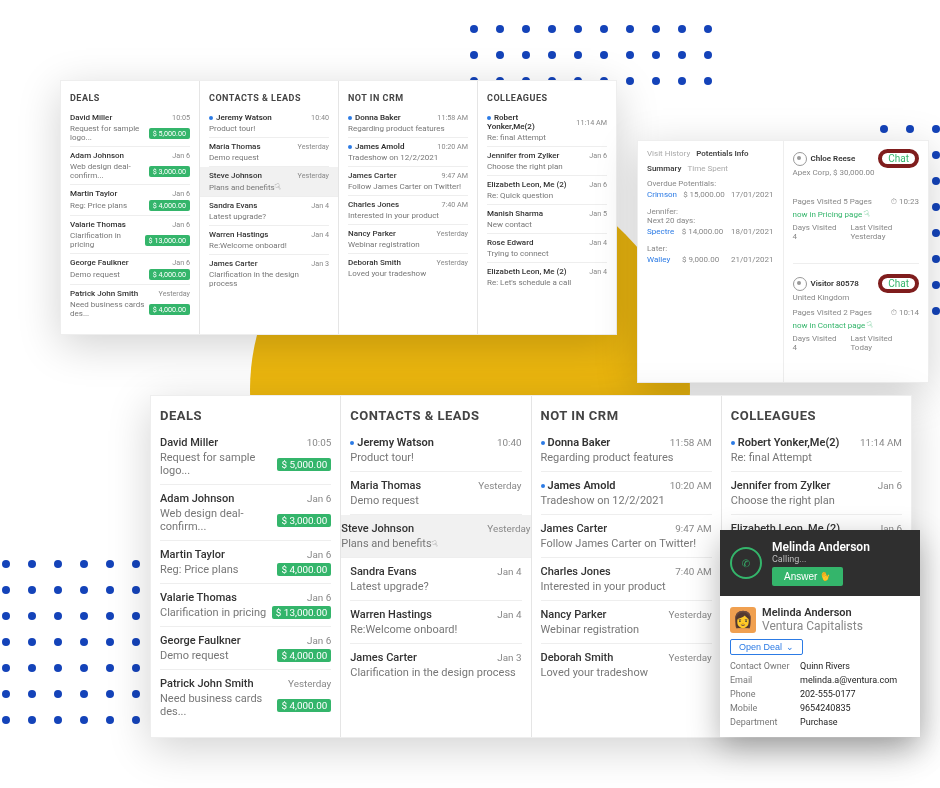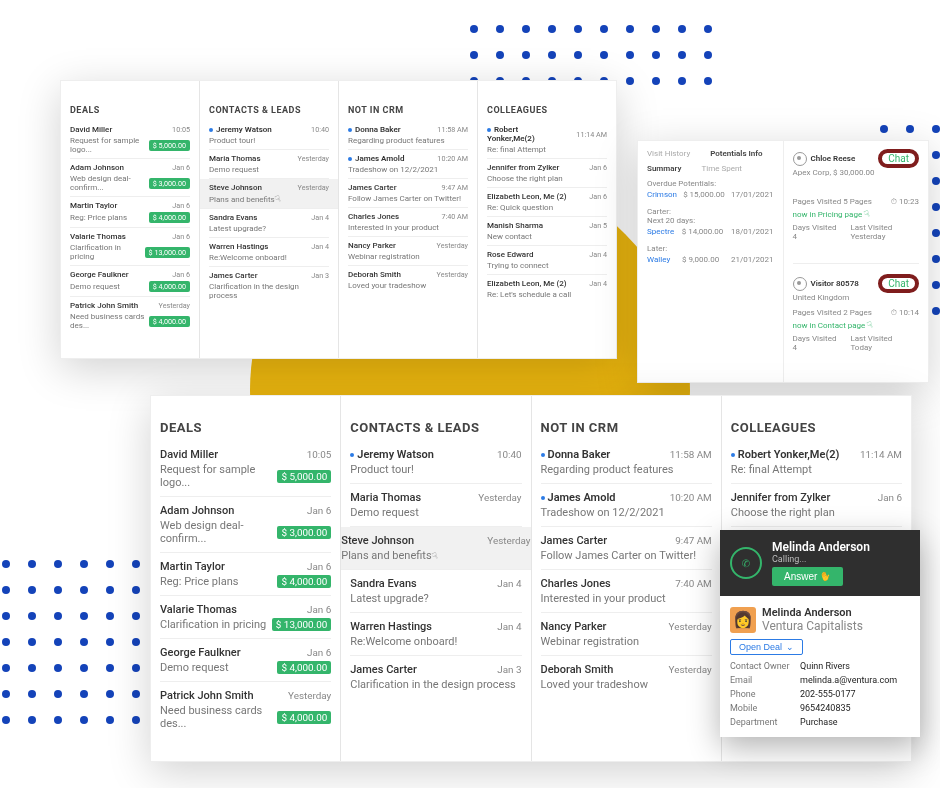--- a/index.html
+++ b/index.html
@@ -7,42 +7,42 @@
   .dots{position:absolute;display:grid;grid-template-columns:repeat(var(--cols,8),1fr);gap:18px}
   .dots span{width:8px;height:8px;border-radius:50%;background:#1443b9}
   .dots.d1{top:25px;left:470px;--cols:10}
   .dots.d2{top:125px;left:880px;--cols:3}
   .dots.d3{top:560px;left:2px;--cols:6}
   .circle{position:absolute;width:440px;height:440px;background:#ecb70f;border-radius:50%;top:170px;left:250px;z-index:-1}
   .panel{position:absolute;background:#fff;box-shadow:0 10px 40px rgba(0,0,0,.18);border:1px solid #eee}
   
   .kanban{display:flex}
   .kanban.small{top:80px;left:60px;width:555px;font-size:8px}
-  .col{flex:1;border-right:1px solid #e5e5e5;padding:24px 9px}
+  .col{flex:1;border-right:1px solid #e5e5e5;padding:12px 9px}
   .col:last-child{border-right:none}
   .col h3{margin:0 0 6px;font-size:10px;letter-spacing:.5px;color:#444;font-weight:700}
   .kanban.small .col h3{font-size:9px}
   .row{border-bottom:1px solid #eee;padding:4px 0}
   .row:last-child{border-bottom:none}
   .rtop{display:flex;justify-content:space-between;align-items:center;gap:20px}
   .name{color:#333;font-weight:500}
   .dotb{width:4px;height:4px;border-radius:50%;background:#2c7be5;display:inline-block;margin-right:3px;vertical-align:middle}
   .meta{color:#888;font-size:.9em;white-space:nowrap}
   .sub{color:#777;margin-top:2px;display:flex;justify-content:space-between;align-items:center;gap:4px}
   .badge{background:#34b56b;color:#fff;padding:1px 4px;border-radius:2px;font-size:.9em;white-space:nowrap}
   .row.sel{background:#f1f1f1;margin:0 -9px;padding:4px 9px}
   .cursor{display:inline-block;font-size:9px;transform:rotate(-20deg)}
   
   .kanban.big{top:395px;left:150px;width:760px;font-size:11px}
   .kanban.big .col h3{font-size:13px}
   .kanban.big .row{padding:7px 0}
   
   .analytics{top:140px;left:637px;width:290px;font-size:8px;display:flex}
   .aleft{flex:1;padding:8px 9px;border-right:1px solid #eee}
-  .atabs{display:flex;gap:20px;margin-bottom:6px;color:#aaa}
+  .atabs{display:flex;gap:6px;margin-bottom:6px;color:#aaa}
   .atabs .on{color:#444;font-weight:600}
   .aline{display:flex;justify-content:space-between;padding:2px 0}
   .alabel{color:#888}
   .win{color:#34b56b}.lost{color:#d84a4a}.open{color:#e1a200}
   .aright{flex:1;padding:8px 9px;display:flex;flex-direction:column;gap:10px}
   .visitor{border-bottom:1px solid #eee;padding-bottom:22px}
   .visitor:last-child{border:none}
   .vhead{display:flex;align-items:center;gap:4px}
   .eye{width:12px;height:12px;border:1px solid #999;border-radius:50%;position:relative;flex-shrink:0}
   .eye::after{content:"";position:absolute;width:4px;height:4px;background:#999;border-radius:50%;top:3px;left:3px}
@@ -416,21 +416,21 @@
       <span>Time Spent</span>
     </div>
     <div style="margin-top:6px;color:#888">Overdue Potentials:</div>
     <div id="overdue">
         <div class="aline">
           <span style="color:#2c7be5">Crimson</span>
           <span class="alabel">$ 15,000.00</span>
           <span class="alabel">17/01/2021</span>
         </div>
       </div>
-    <div style="margin-top:6px;color:#888">Carter:</div>
+    <div style="margin-top:6px;color:#888">Jennifer:</div>
     <div style="color:#888">Next 20 days:</div>
     <div id="closing">
         <div class="aline">
           <span style="color:#2c7be5">Spectre</span>
           <span class="alabel">$ 14,000.00</span>
           <span class="alabel">18/01/2021</span>
         </div>
       </div>
     <div style="margin-top:6px;color:#888">Later:</div>
     <div id="later">

